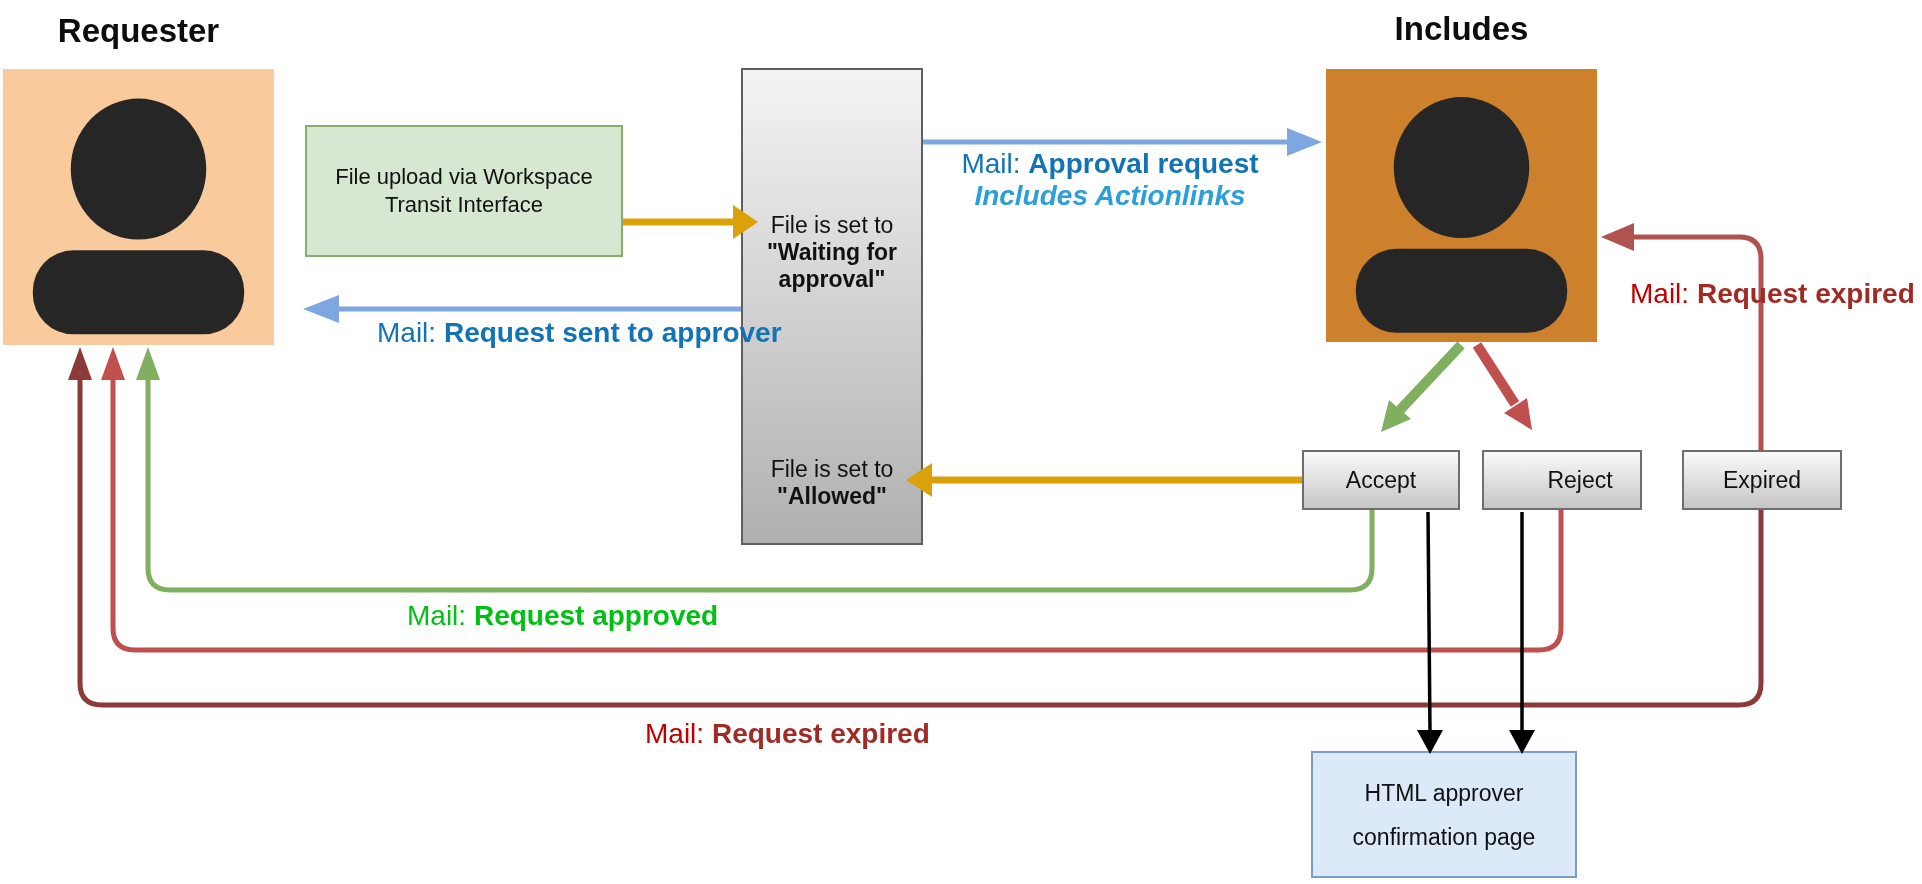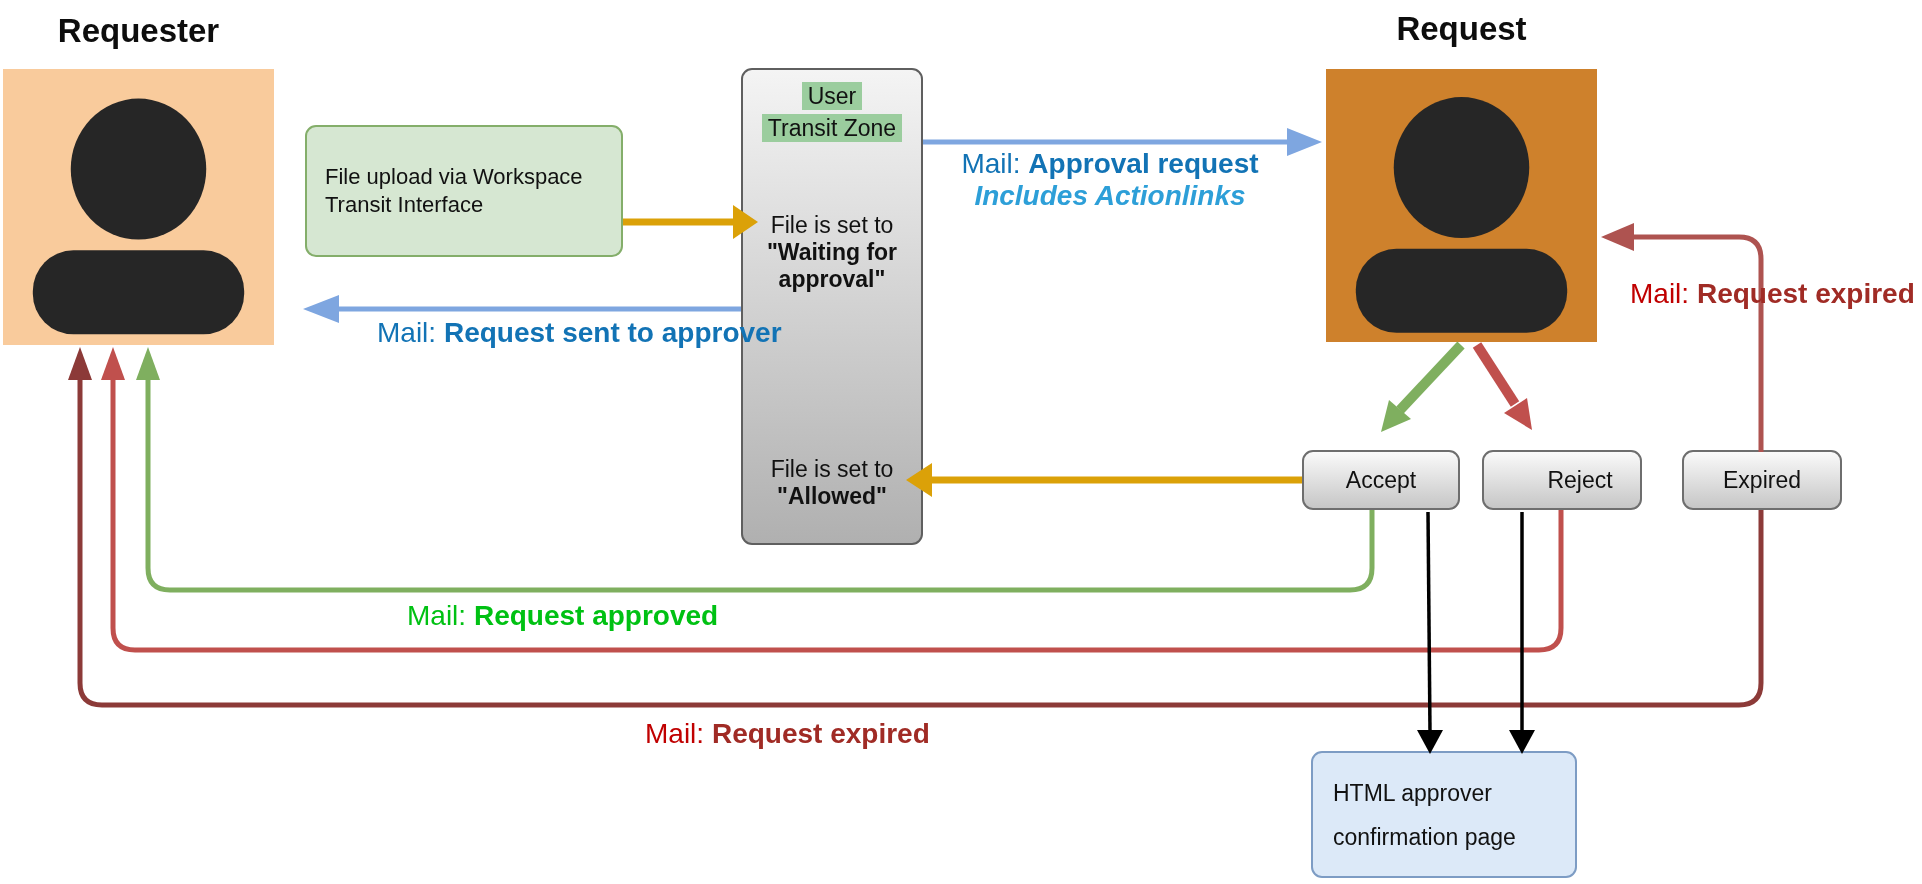--- a/index.html
+++ b/index.html
@@ -3,21 +3,21 @@
 <meta charset="utf-8">
 <style>
   html,body{margin:0;padding:0;background:#fff;}
   #stage{position:relative;width:1922px;height:884px;background:#fff;overflow:hidden;
          font-family:"Liberation Sans",sans-serif;color:#111;}
   .abs{position:absolute;}
   .actor-title{font-size:33px;font-weight:bold;text-align:center;color:#0d0d0d;}
   .actor-box{position:absolute;}
   .actor-box svg{position:absolute;left:0;top:0;width:100%;height:100%;}
   .node{position:absolute;display:flex;align-items:center;justify-content:center;
-        box-sizing:border-box;border-radius:11px;}
+        text-align:center;box-sizing:border-box;}
   .upload-box{background:var(--upload-fill);border:2px solid var(--upload-stroke);
         font-size:22px;line-height:28px;padding:6px 18px;}
   .transit-box{background:linear-gradient(var(--transit-top),var(--transit-bottom));
         border:2px solid var(--transit-stroke);}
   .tz-text{position:absolute;width:182px;text-align:center;}
   .tz-title{top:80px;font-size:23px;line-height:32px;}
   .tz-title .hl{background:var(--highlight-green);padding:1px 6px;}
   .tz-state{font-size:23px;line-height:27px;}
   .tz-waiting{top:212px;}
   .tz-allowed{top:456px;}
@@ -54,43 +54,39 @@
   .st-black{stroke:var(--arrow-black);stroke-width:3.5px;}
   .f-black{fill:var(--arrow-black);}
   .person{fill:var(--person-fill);}
 </style>
 </head>
 <body>
 
 <div id="stage">
 
   <div class="abs actor-title" style="left:3px;top:12px;width:271px;">Requester</div>
-  <div class="abs actor-title" style="left:1326px;top:10px;width:271px;">Request</div>
+  <div class="abs actor-title" style="left:1326px;top:10px;width:271px;">Includes</div>
 
   <div class="actor-box" style="left:3px;top:69px;width:271px;height:276px;background:var(--requester-fill);">
     <svg viewBox="0 0 100 100" preserveAspectRatio="xMidYMid meet">
       <ellipse class="person" cx="50" cy="36" rx="25" ry="26"></ellipse>
       <rect class="person" x="11" y="66" width="78" height="31" rx="15"></rect>
     </svg>
   </div>
 
   <div class="actor-box" style="left:1326px;top:69px;width:271px;height:273px;background:var(--approver-fill);">
     <svg viewBox="0 0 100 100" preserveAspectRatio="xMidYMid meet">
       <ellipse class="person" cx="50" cy="36" rx="25" ry="26"></ellipse>
       <rect class="person" x="11" y="66" width="78" height="31" rx="15"></rect>
     </svg>
   </div>
 
   <div class="node upload-box" style="left:305px;top:125px;width:318px;height:132px;">File upload via Workspace Transit Interface</div>
 
   <div class="node transit-box" style="left:741px;top:68px;width:182px;height:477px;"></div>
-  <div class="abs tz-text tz-title" style="left:741px;">
-    <div><span class="hl">User</span></div>
-    <div><span class="hl">Transit Zone</span></div>
-  </div>
   <div class="abs tz-text tz-state tz-waiting" style="left:741px;">
     <span>File is set to</span>
     <b>"Waiting for approval"</b>
   </div>
   <div class="abs tz-text tz-state tz-allowed" style="left:741px;">
     <span>File is set to</span>
     <b>"Allowed"</b>
   </div>
 
   <div class="node action-btn" style="left:1302px;top:450px;width:158px;height:60px;">Accept</div>

